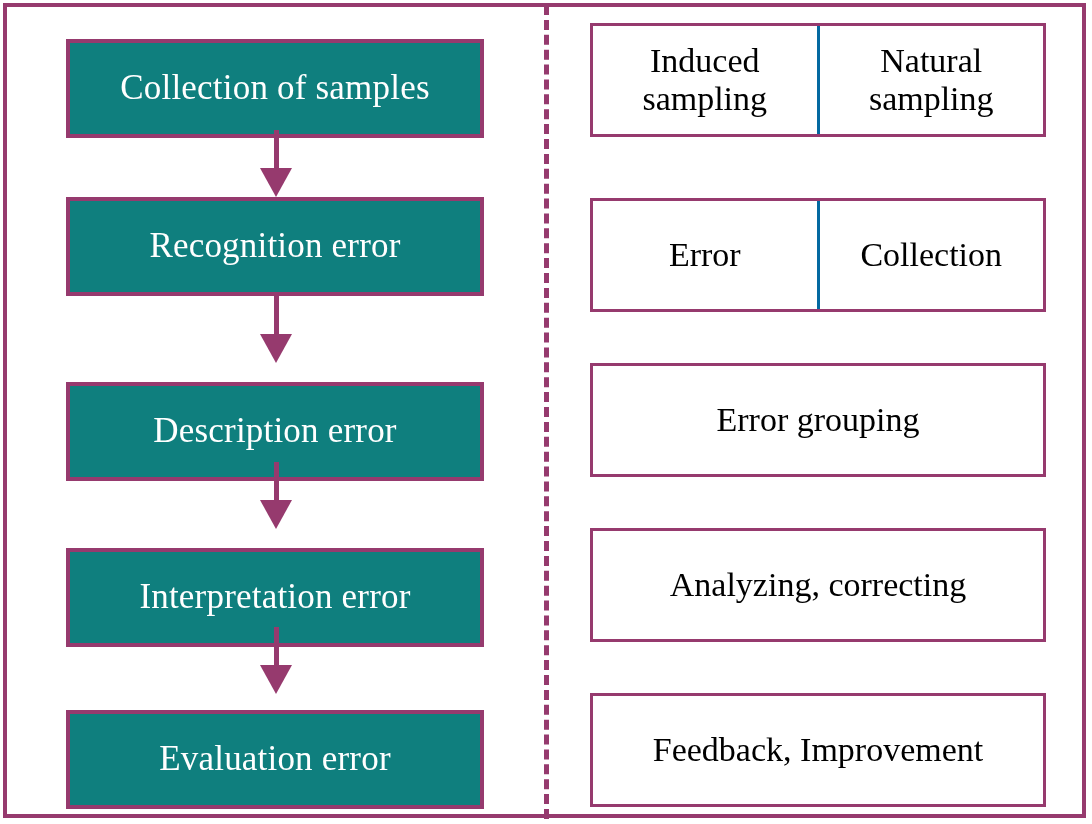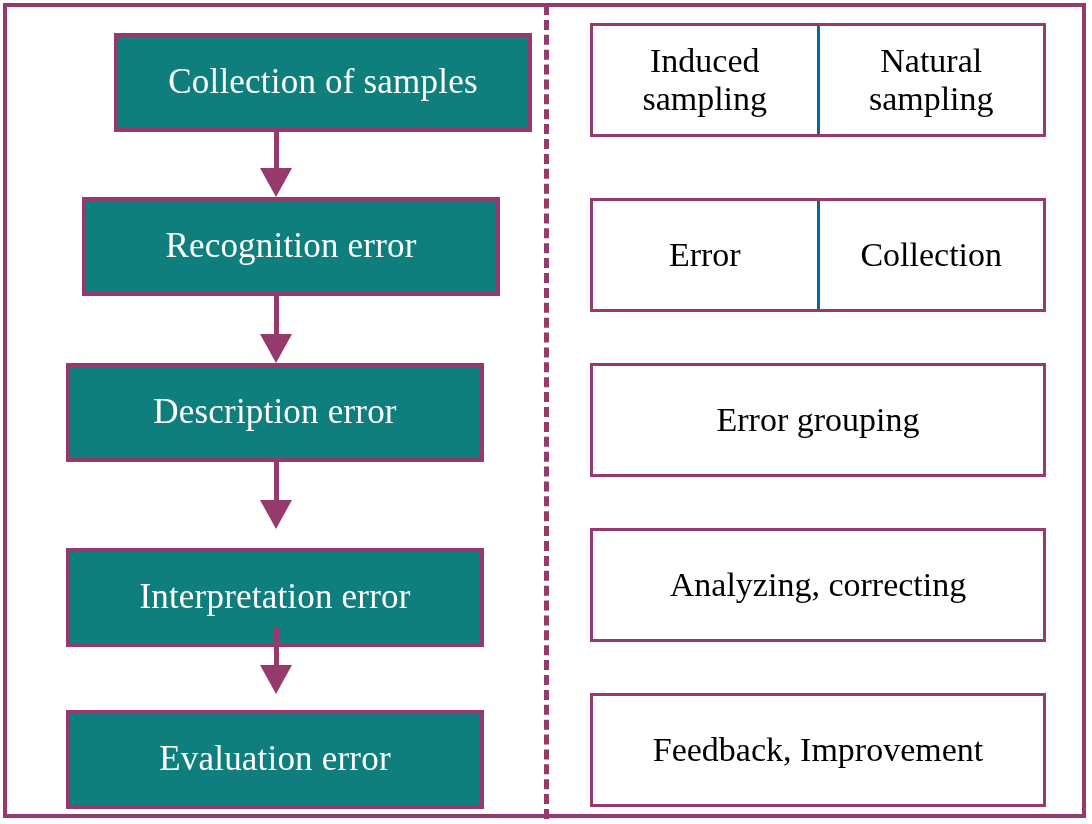--- a/index.html
+++ b/index.html
@@ -121,39 +121,39 @@
 </style>
 </head>
 <body>
 
 <div id="diagram">
 
   <div class="outer-frame"></div>
 
   <div class="divider"></div>
 
-  <div class="stage-box" style="top:33px;margin-left:48px;">
+  <div class="stage-box" style="top:39px;">
     <span class="stage-label">Collection of samples</span>
   </div>
 
   <div class="arrow" style="top:130px;">
     <div class="shaft"></div>
     <div class="head"></div>
   </div>
 
-  <div class="stage-box" style="top:197px;margin-left:16px;">
+  <div class="stage-box" style="top:197px;">
     <span class="stage-label">Recognition error</span>
   </div>
 
   <div class="arrow" style="top:296px;">
     <div class="shaft"></div>
     <div class="head"></div>
   </div>
 
-  <div class="stage-box" style="top:363px;text-align:right;">
+  <div class="stage-box" style="top:382px;text-align:right;">
     <span class="stage-label">Description error</span>
   </div>
 
   <div class="arrow" style="top:462px;">
     <div class="shaft"></div>
     <div class="head"></div>
   </div>
 
   <div class="stage-box" style="top:548px;">
     <span class="stage-label">Interpretation error</span>

